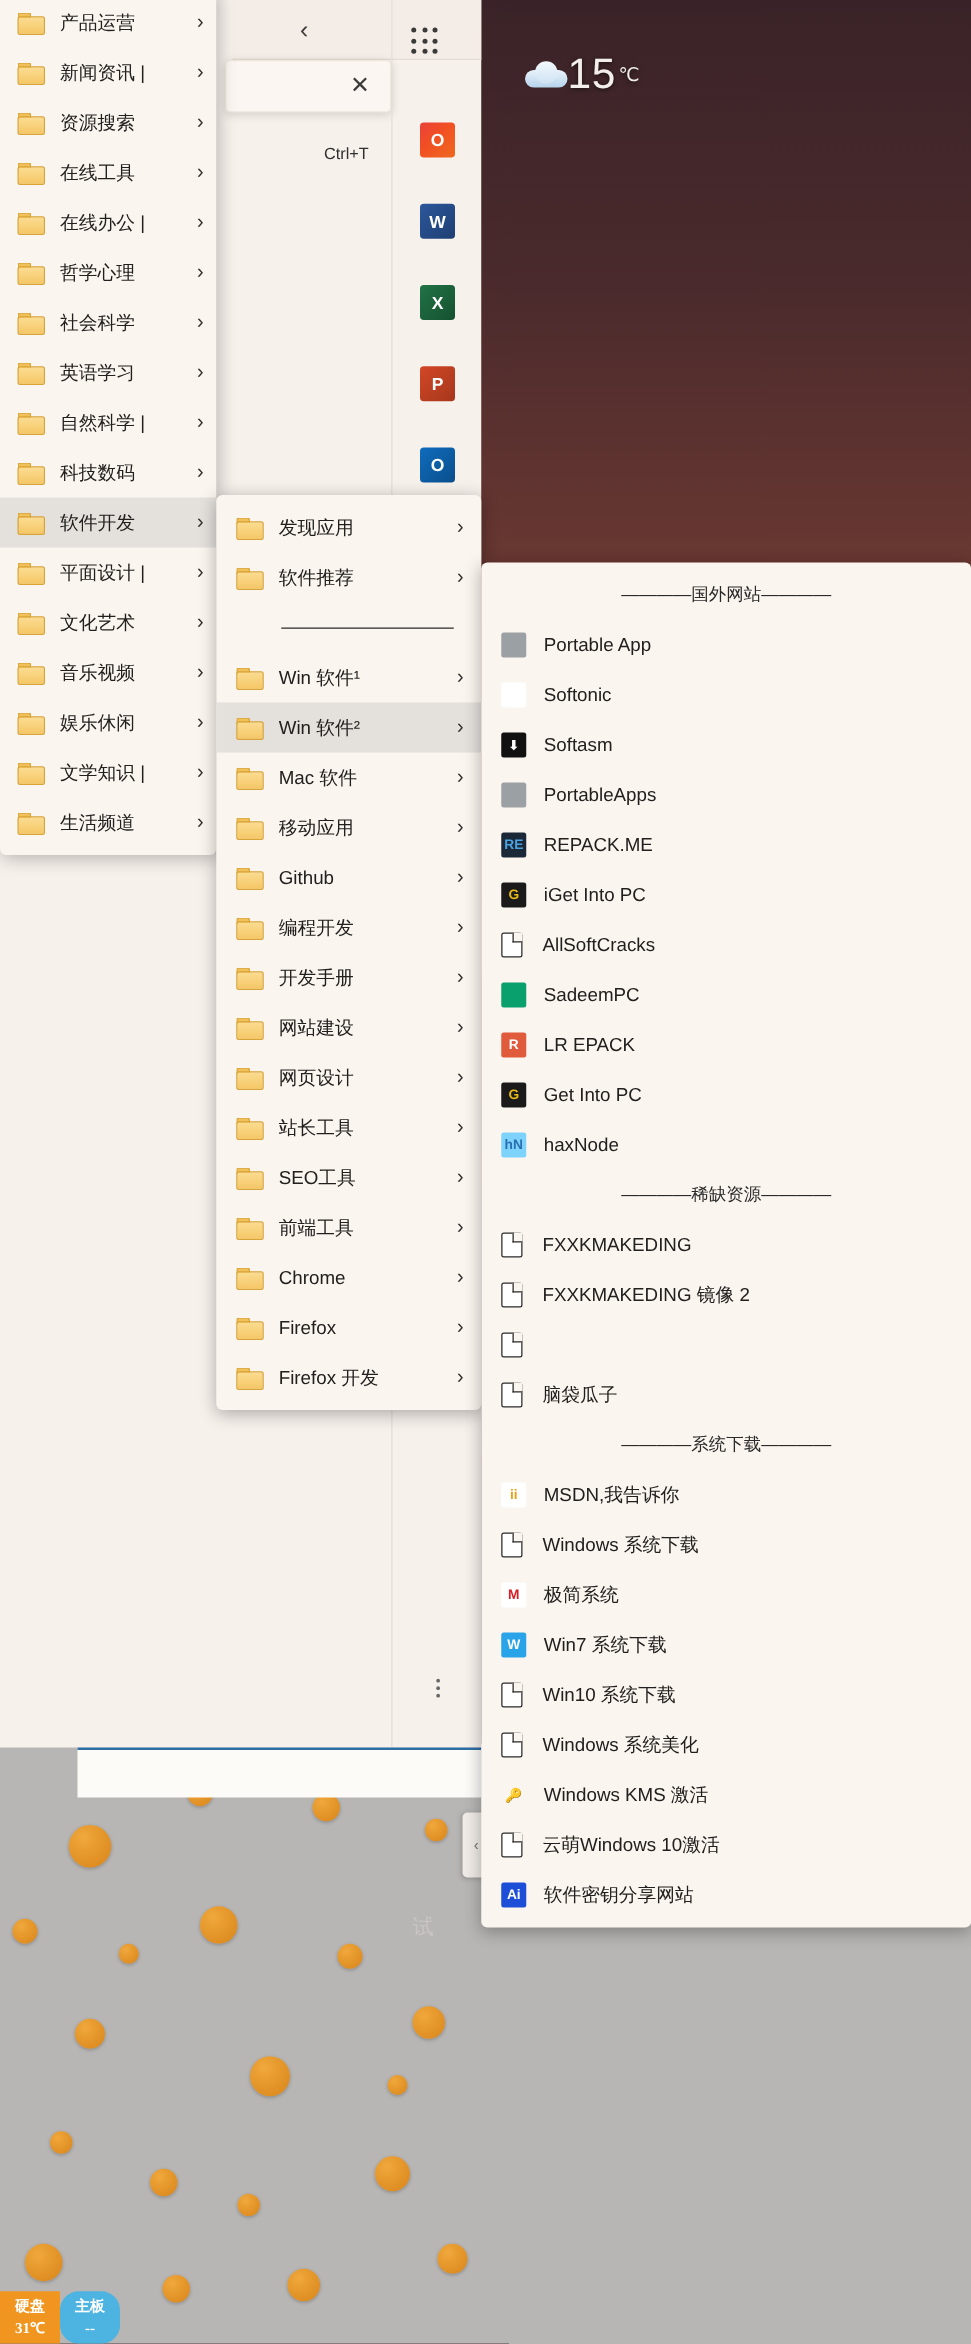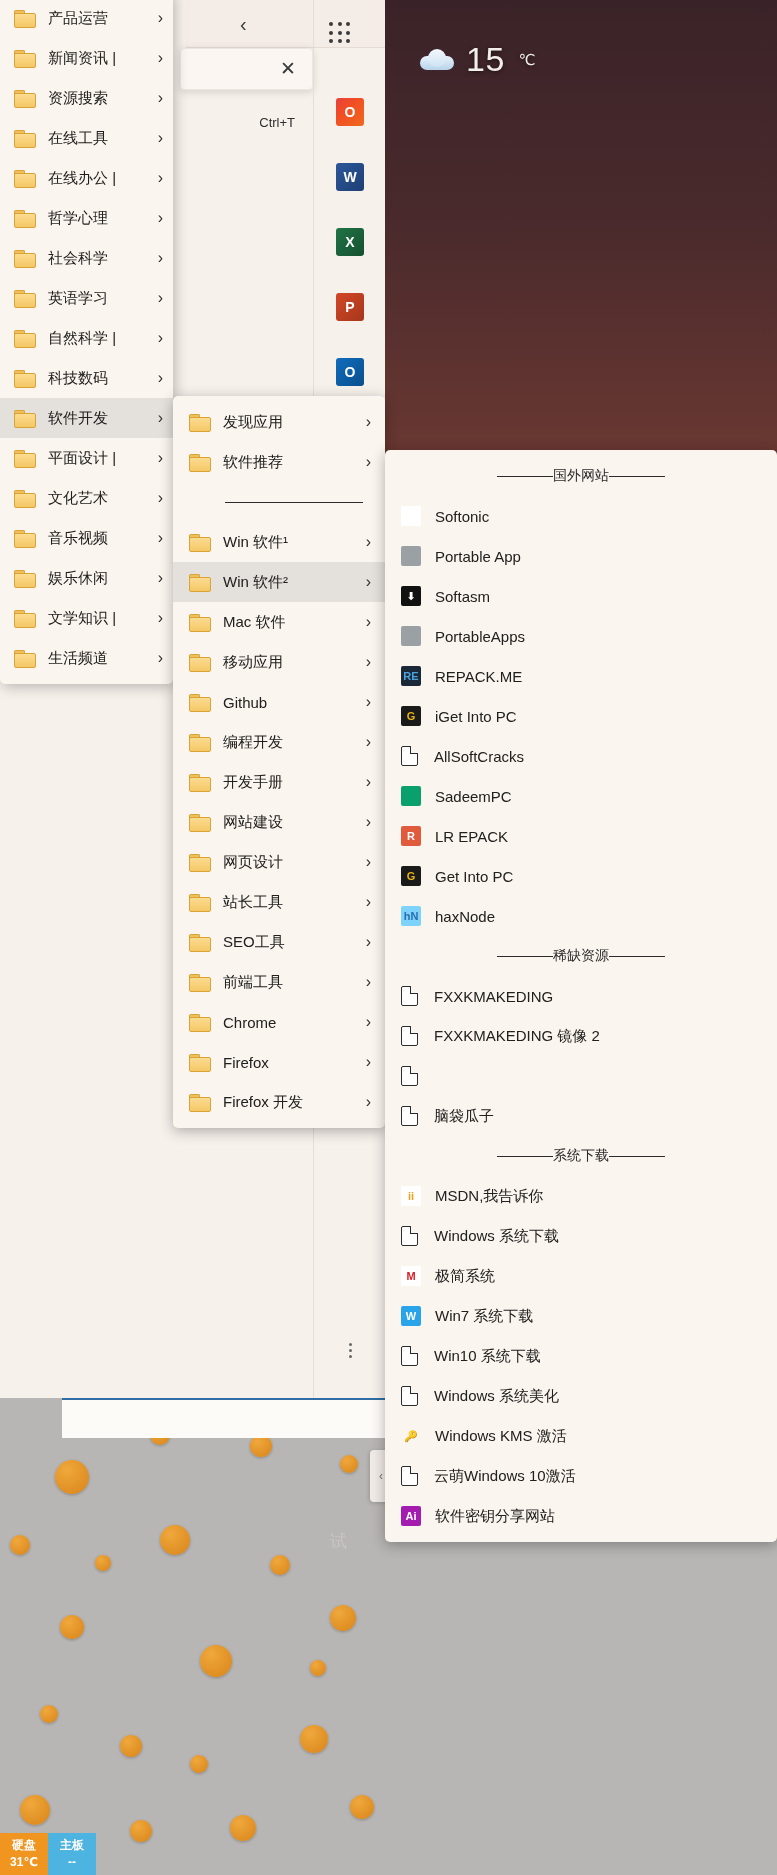--- a/index.html
+++ b/index.html
@@ -25,21 +25,21 @@
   .dots { position:absolute; inset:0; overflow:hidden; }
   .dot {
     position:absolute; border-radius:50%;
     background: radial-gradient(circle at 35% 30%, #f0a83c, #d88418);
     box-shadow: 0 1px 3px rgba(0,0,0,.25);
   }
 
   
   .weather {
     position: absolute; left: 420px; top: 40px;
-    display:flex; align-items:center; gap: 12px;
+    display:flex; align-items:center; 
     color:#f2eeec; text-shadow: 0 1px 4px rgba(0,0,0,.6);
   }
   .weather .cloud { width:34px; height:24px; position:relative; }
   .weather .cloud::before{
     content:""; position:absolute; left:0; bottom:2px; width:34px; height:14px;
     background: linear-gradient(180deg,#e8f2fb,#b7d4ec); border-radius:8px;
   }
   .weather .cloud::after{
     content:""; position:absolute; left:8px; top:1px; width:18px; height:18px;
     background: linear-gradient(180deg,#f2f8fd,#cfe3f3); border-radius:50%;
@@ -175,23 +175,23 @@
   #col1 { left:0px; top:-8px; width:173px; border-radius:0 0 5px 5px; box-shadow:2px 3px 14px rgba(0,0,0,.25); }
   #col1 .menu-item { padding-left:14px; padding-right:10px; }
   #col2 { left:173px; top:396px; width:212px; }
   #col3 { left:385px; top:450px; width:392px; }
   #col3 .menu-item { height:40px; }
 
   .taskbar-widget {
     position:absolute; left:0; top:1833px; display:flex; height:42px;
     font-size:12px; color:#fff; font-weight:bold;
   }
-  .tw-cell { width:48px; display:flex; flex-direction:column; align-items:center; justify-content:center; line-height:17px;}
+  .tw-cell { width:48px; display:flex; flex-direction:column; align-items:center; justify-content:center; line-height:17px;font-family:Liberation Serif, serif;}
   .tw-hdd { background:#f0951f; }
-  .tw-mb  { background:#4db3e0; }
+  .tw-mb  { background:#4db3e0;border-radius:15px; }
 </style>
 </head>
 <body>
 
 <div id="root">
 
   <div class="wallpaper"></div>
   <div class="wallpaper-lower">
     <div class="dots" id="dots">
         <div class="dot" style="left: 55px; top: 65px; width: 34px; height: 34px;"></div>
@@ -437,28 +437,28 @@
       <div class="menu-item">
         <span class="folder"></span>
         <span class="label">Firefox 开发</span>
         <span class="chev">›</span>
       </div>
     </div>
 
   <div class="menu" id="col3">
       <div class="sep-label">————国外网站————</div>
       <div class="menu-item">
+        <span class="fav" style="background:#9aa0a4;color:#ffffff"></span>
+        <span class="label">Portable App</span>
+      </div>
+      <div class="menu-item">
         <span class="fav" style="background:#ffffff;color:#7fb9e0"></span>
         <span class="label">Softonic</span>
       </div>
       <div class="menu-item">
-        <span class="fav" style="background:#9aa0a4;color:#ffffff"></span>
-        <span class="label">Portable App</span>
-      </div>
-      <div class="menu-item">
         <span class="fav" style="background:#111111;color:#ffffff">⬇</span>
         <span class="label">Softasm</span>
       </div>
       <div class="menu-item">
         <span class="fav" style="background:#9aa0a4;color:#ffffff"></span>
         <span class="label">PortableApps</span>
       </div>
       <div class="menu-item">
         <span class="fav" style="background:#1b2838;color:#4aa3df">RE</span>
         <span class="label">REPACK.ME</span>
@@ -530,21 +530,21 @@
       </div>
       <div class="menu-item">
         <span class="fav" style="background:transparent;color:#c9a227">🔑</span>
         <span class="label">Windows KMS 激活</span>
       </div>
       <div class="menu-item">
         <span class="pagefile"></span>
         <span class="label">云萌Windows 10激活</span>
       </div>
       <div class="menu-item">
-        <span class="fav" style="background:#a21caf;color:#ffffff">Ai</span>
+        <span class="fav" style="background:#1d4ed8;color:#ffffff">Ai</span>
         <span class="label">软件密钥分享网站</span>
       </div>
     </div>
 
   <div class="taskbar-widget">
     <div class="tw-cell tw-hdd">
       <span>硬盘</span>
       <span>31℃</span>
     </div>
     <div class="tw-cell tw-mb">

